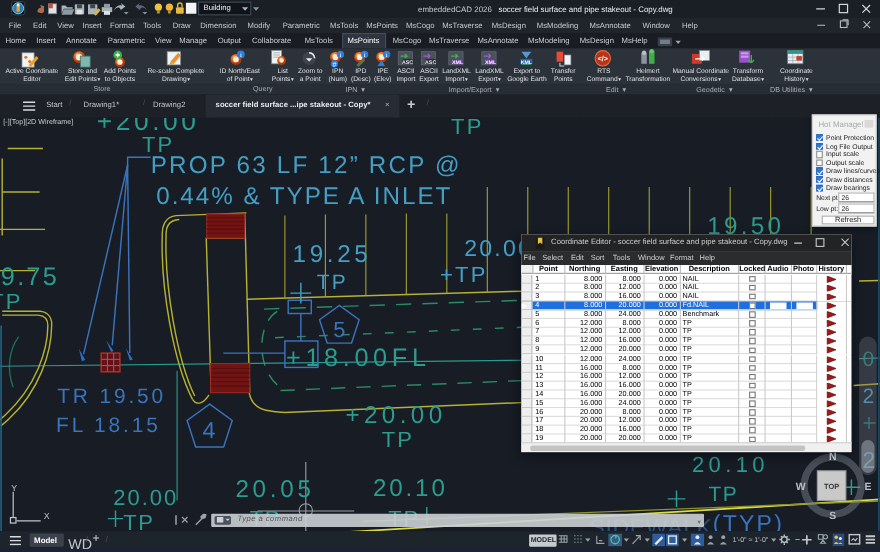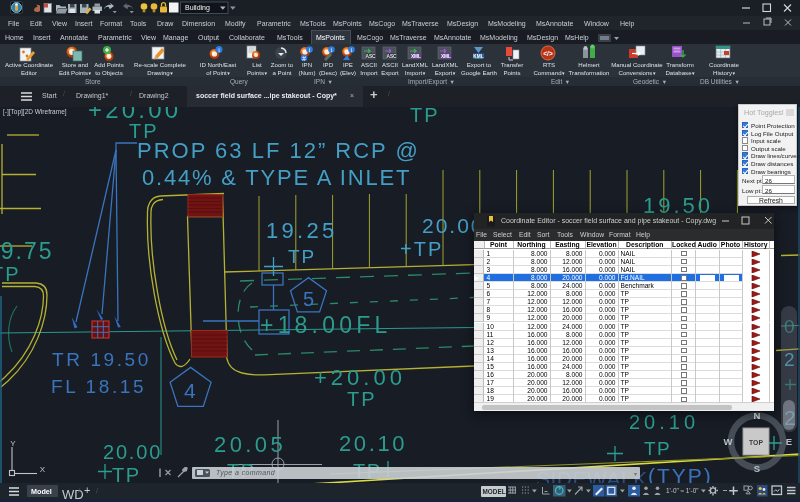--- a/index.html
+++ b/index.html
@@ -77,20 +77,21 @@
 <circle cx="154" cy="6.5" r="3.3" fill="#f0b63c"></circle>
         <rect x="152.7" y="9.5" width="2.6" height="2.8" fill="#b2902c"></rect>
 <rect x="160" y="6.5" width="7" height="6" rx="1" fill="#e8b93a"></rect>
         <path d="M161.5 6.5 v-1.8 a2 2 0 0 1 4 0 v1.8" stroke="#e8b93a" stroke-width="1.3" fill="none"></path>
 <rect x="169" y="2.5" width="9.5" height="10" fill="#f2f4f6"></rect>
 <rect x="180.5" y="2" width="47.5" height="11.5" fill="#10141a" stroke="#3f4a55" stroke-width="1"></rect>
 <path d="M220 6.5 l2.8 3.2 2.8 -3.2z" fill="#aeb6bd"></path>
 <path d="M230 6.5 l2.8 3.2 2.8 -3.2z" fill="#8d959d"></path>
 </svg>
 <span class="abs" style="left:185px;top:4px;font-size:7px;color:#f2f4f6">Building</span>
+<span class="abs" style="left:380px;top:3.5px;font-size:7.2px;color:#c6cbd1">embeddedCAD 2026&nbsp;&nbsp;&nbsp;<span style="color:#eef1f4">soccer field surface and pipe stakeout - Copy.dwg</span></span>
 <svg class="abs" style="left:735px;top:0" width="65" height="16">
 <path d="M7 8 h8" stroke="#cfd6dc" stroke-width="1.2"></path>
 <rect x="28" y="4" width="7.5" height="7.5" fill="none" stroke="#cfd6dc" stroke-width="1.1"></rect>
 <path d="M49 4.5 l7 7 M56 4.5 l-7 7" stroke="#cfd6dc" stroke-width="1.1"></path>
 </svg>
 </div>
 
 <div class="abs" id="menubar">
 <span style="left:8px">File</span>
       <span style="left:30px">Edit</span>
@@ -943,21 +944,21 @@
           </div>
           <div class="td" style="left:296px;width:4px;border-right:none;background:#fff"></div>
         </div>
       </div>
       <div class="abs" style="left:0;top:189px;width:300px;height:9px;background:#f0f0f0;border-top:1px solid #d0d0d0">
         <div class="abs" style="left:8px;top:2px;width:250px;height:5px;background:#c3c3c3;border-radius:2px"></div>
       </div>
     </div>
 
 <div class="abs" id="hot">
-<span class="abs" style="left:5px;top:3px;color:#a8a8a8;font-size:7.2px">Hot Toggles!</span>
+<span class="abs" style="left:5px;top:3px;color:#a8a8a8;font-size:7.2px">Hot Manage!</span>
 <span class="abs" style="left:47px;top:3.5px;width:7.5px;height:7.5px;background:#d9d9d9"></span>
 <span class="cb cbc" style="top:17px"></span>
       <span class="cblbl" style="top:17px">Point Protection</span>
 <span class="cb cbc" style="top:24.6px"></span>
       <span class="cblbl" style="top:24.6px">Log File Output</span>
 <span class="cb" style="top:32.2px"></span>
       <span class="cblbl" style="top:32.2px">Input scale</span>
 <span class="cb" style="top:39.8px"></span>
       <span class="cblbl" style="top:39.8px">Output scale</span>
 <span class="cb cbc" style="top:47.4px"></span>

